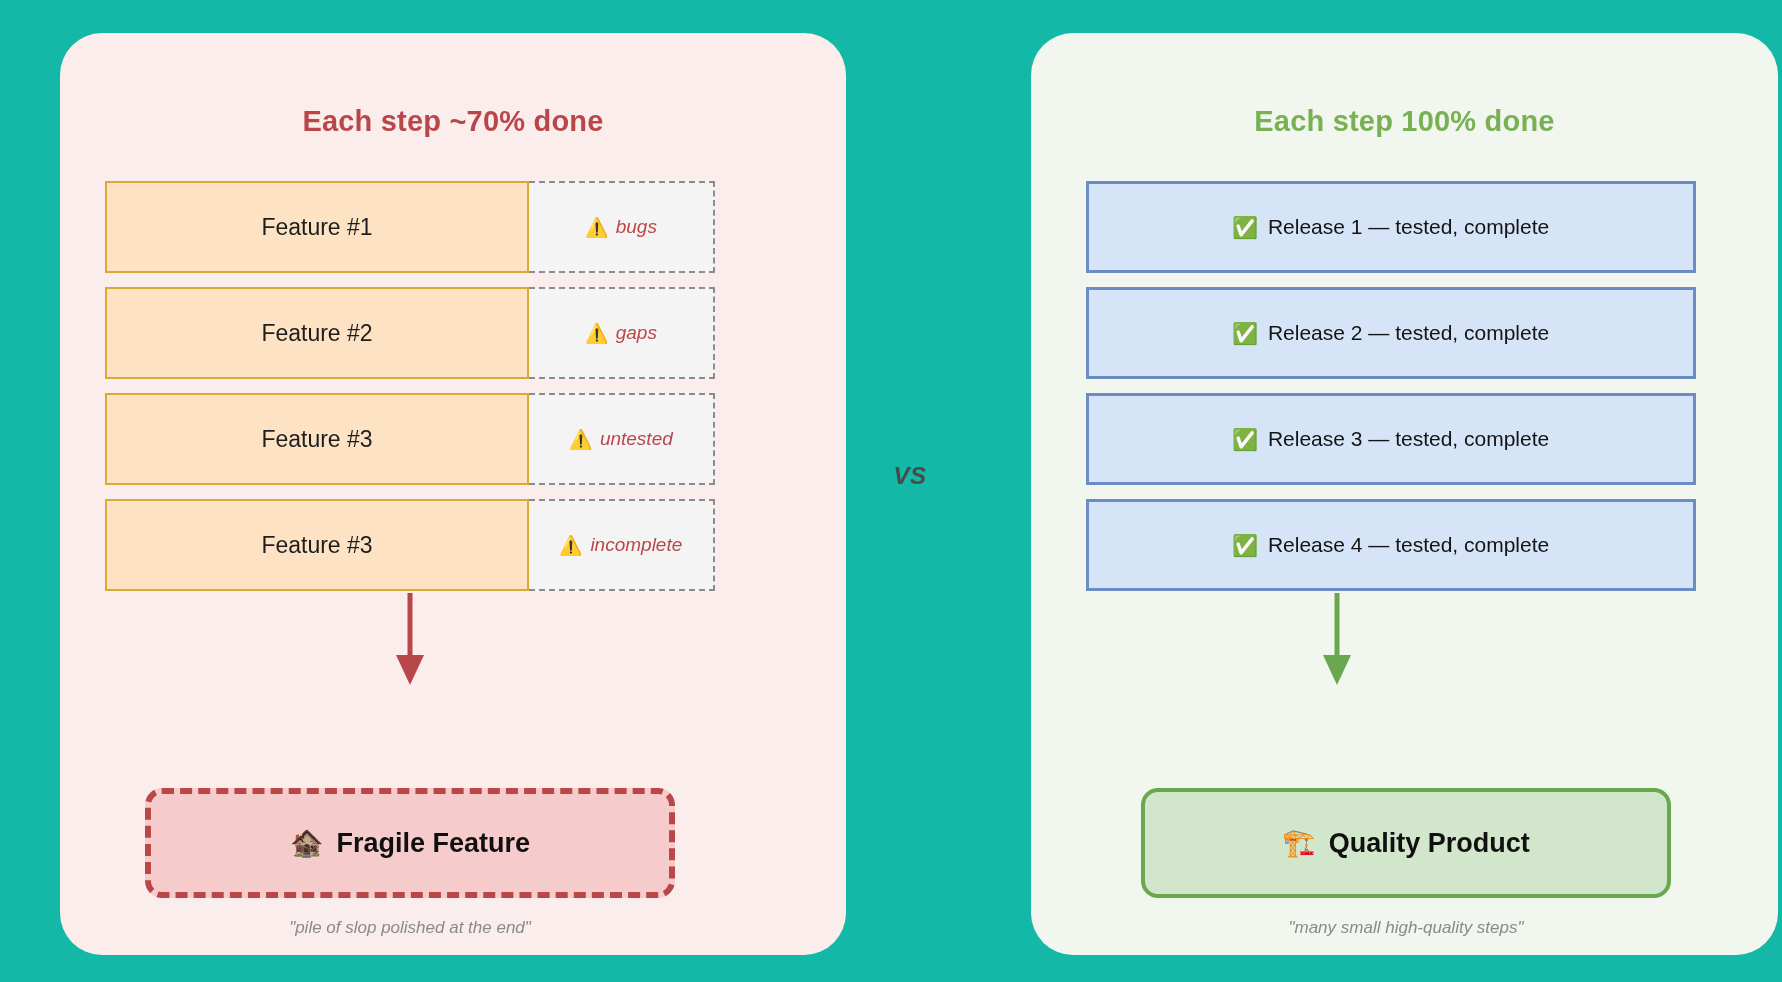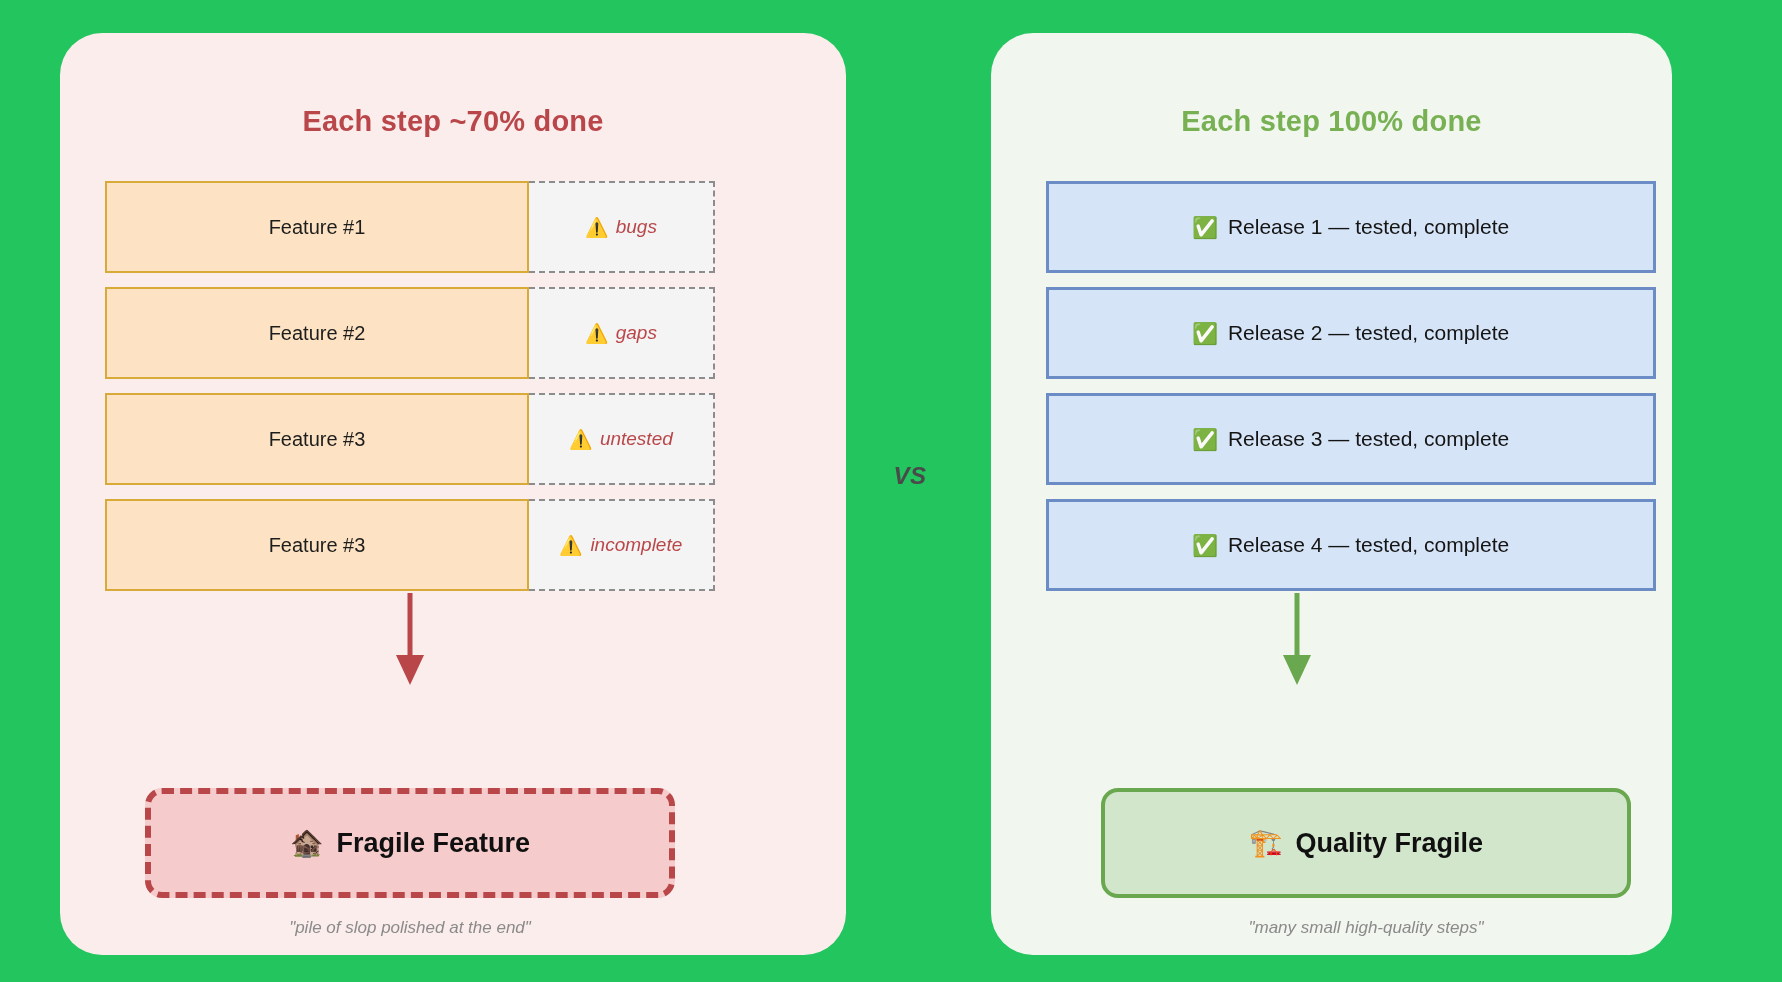--- a/index.html
+++ b/index.html
@@ -11,40 +11,40 @@
   body {
     width: 1782px;
     height: 982px;
     font-family: "Liberation Sans", sans-serif;
     overflow: hidden;
   }
   .canvas {
     position: relative;
     width: 1782px;
     height: 982px;
-    background: #22c55e;
+    background: #14b8a6;
   }
 
   
   .panel {
     position: absolute;
     border-radius: 42px;
     box-sizing: border-box;
   }
   .panel-left {
     left: 60px;
     top: 33px;
     width: 786px;
     height: 922px;
     background: #fceded;
   }
   .panel-right {
-    left: 991px;
+    left: 1031px;
     top: 33px;
-    width: 681px;
+    width: 747px;
     height: 922px;
     background: #f1f6ef;
     padding-left: 20px;
   }
 
   .panel-title {
     position: absolute;
     left: 0;
     width: 100%;
     text-align: center;
@@ -71,21 +71,21 @@
     align-items: stretch;
   }
   .feature-done {
     width: 424px;
     box-sizing: border-box;
     background: #fde3c3;
     border: 2px solid #d8ab38;
     display: flex;
     align-items: center;
     justify-content: center;
-    font-size: 20px;
+    font-size: 23px;
     color: #1d1d1d;
   }
   .feature-gap {
     flex: 1;
     box-sizing: border-box;
     background: #f4f4f4;
     border: 2px dashed #8c8c8c;
     border-left: none;
     display: flex;
     align-items: center;
@@ -284,19 +284,19 @@
 
     <div class="arrow arrow-right">
       <svg width="40" height="96" viewBox="0 0 40 96">
         <line x1="20" y1="0" x2="20" y2="66" stroke="#6aa84f" stroke-width="5"></line>
         <polygon points="20,92 6,62 34,62" fill="#6aa84f"></polygon>
       </svg>
     </div>
 
     <div class="product-box product-quality">
       <span class="product-emoji">🏗️</span>
-      <span>Quality Fragile</span>
+      <span>Quality Product</span>
     </div>
 
     <div class="caption caption-right">"many small high-quality steps"</div>
   </div>
 
 </div>
 
 </body></html>

